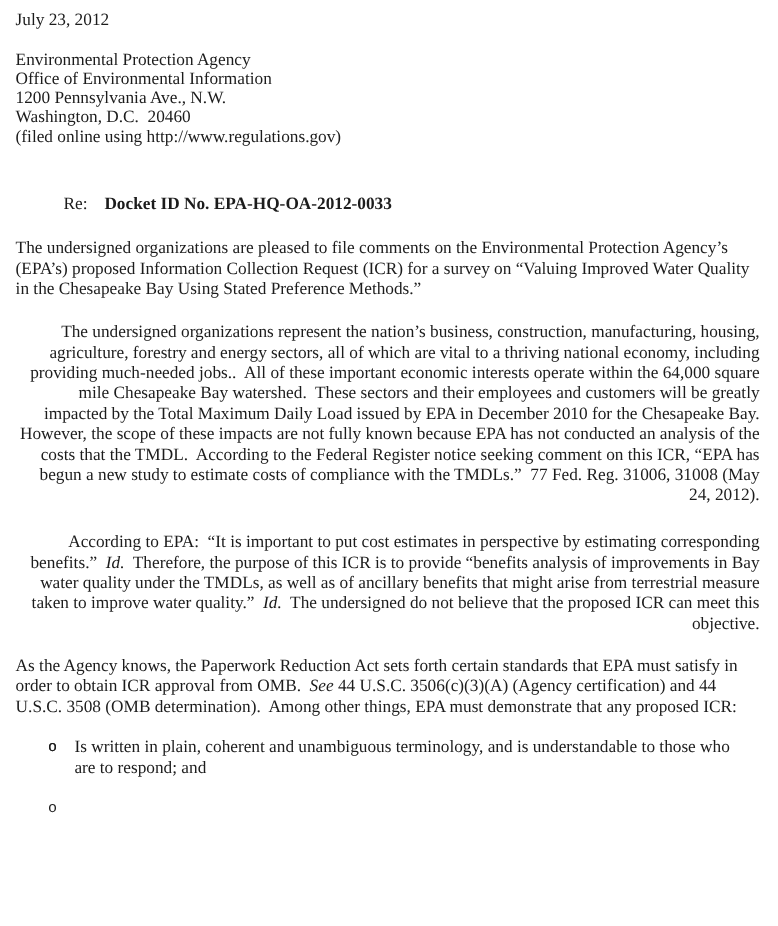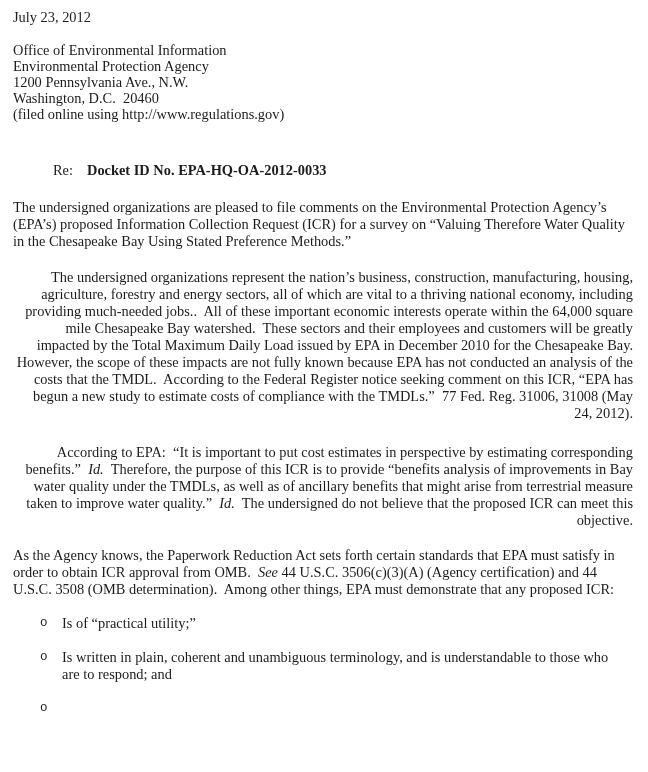--- a/index.html
+++ b/index.html
@@ -44,43 +44,42 @@
   }
 </style>
 </head>
 <body>
 
 <div class="page">
 
   <div class="line">July 23, 2012</div>
 
   <div class="address">
+    <div class="line">Environmental Protection Agency</div>
     <div class="line">Office of Environmental Information</div>
-    <div class="line">Environmental Protection Agency</div>
     <div class="line">1200 Pennsylvania Ave., N.W.</div>
     <div class="line">Washington, D.C.  20460</div>
     <div class="line">(filed online using http://www.regulations.gov)</div>
   </div>
 
   <div class="re-line">
     <span class="re-label">Re:</span><span class="re-subject">Docket ID No. EPA-HQ-OA-2012-0033</span>
   </div>
 
-  <p class="para p1"><span>The undersigned organizations are pleased to file comments on the Environmental Protection Agency’s (EPA’s) proposed Information Collection Request (ICR) for a survey on “Valuing Therefore Water Quality in the Chesapeake Bay Using Stated Preference Methods.”</span></p>
+  <p class="para p1"><span>The undersigned organizations are pleased to file comments on the Environmental Protection Agency’s (EPA’s) proposed Information Collection Request (ICR) for a survey on “Valuing Improved Water Quality in the Chesapeake Bay Using Stated Preference Methods.”</span></p>
 
   <p class="para p2"><span>The undersigned organizations represent the nation’s business, construction, manufacturing, housing, agriculture, forestry and energy sectors, all of which are vital to a thriving national economy, including providing much-needed jobs..  All of these important economic interests operate within the 64,000 square mile Chesapeake Bay watershed.  These sectors and their employees and customers will be greatly impacted by the Total Maximum Daily Load issued by EPA in December 2010 for the Chesapeake Bay.  However, the scope of these impacts are not fully known because EPA has not conducted an analysis of the costs that the TMDL.  According to the Federal Register notice seeking comment on this ICR, “EPA has begun a new study to estimate costs of compliance with the TMDLs.”  77 Fed. Reg. 31006, 31008 (May 24, 2012).</span></p>
 
   <p class="para p3"><span>According to EPA:  “It is important to put cost estimates in perspective by estimating corresponding benefits.”  </span><span class="italic">Id.</span><span>  Therefore, the purpose of this ICR is to provide “benefits analysis of improvements in Bay water quality under the TMDLs, as well as of ancillary benefits that might arise from terrestrial measure taken to improve water quality.”  </span><span class="italic">Id.</span><span>  The undersigned do not believe that the proposed ICR can meet this objective.</span></p>
 
   <p class="para p4"><span>As the Agency knows, the Paperwork Reduction Act sets forth certain standards that EPA must satisfy in order to obtain ICR approval from OMB.  </span><span class="italic">See</span><span> 44 U.S.C. 3506(c)(3)(A) (Agency certification) and 44 U.S.C. 3508 (OMB determination).  Among other things, EPA must demonstrate that any proposed ICR:</span></p>
 
   <ul class="bullets">
     <li>
       <span class="bullet-marker">o</span>
-      <span class="bullet-text">Is of “practical utility;”</span>
     </li>
     <li>
       <span class="bullet-marker">o</span>
       <span class="bullet-text">Is written in plain, coherent and unambiguous terminology, and is understandable to those who are to respond; and</span>
     </li>
     <li>
       <span class="bullet-marker">o</span>
     </li>
   </ul>
 

